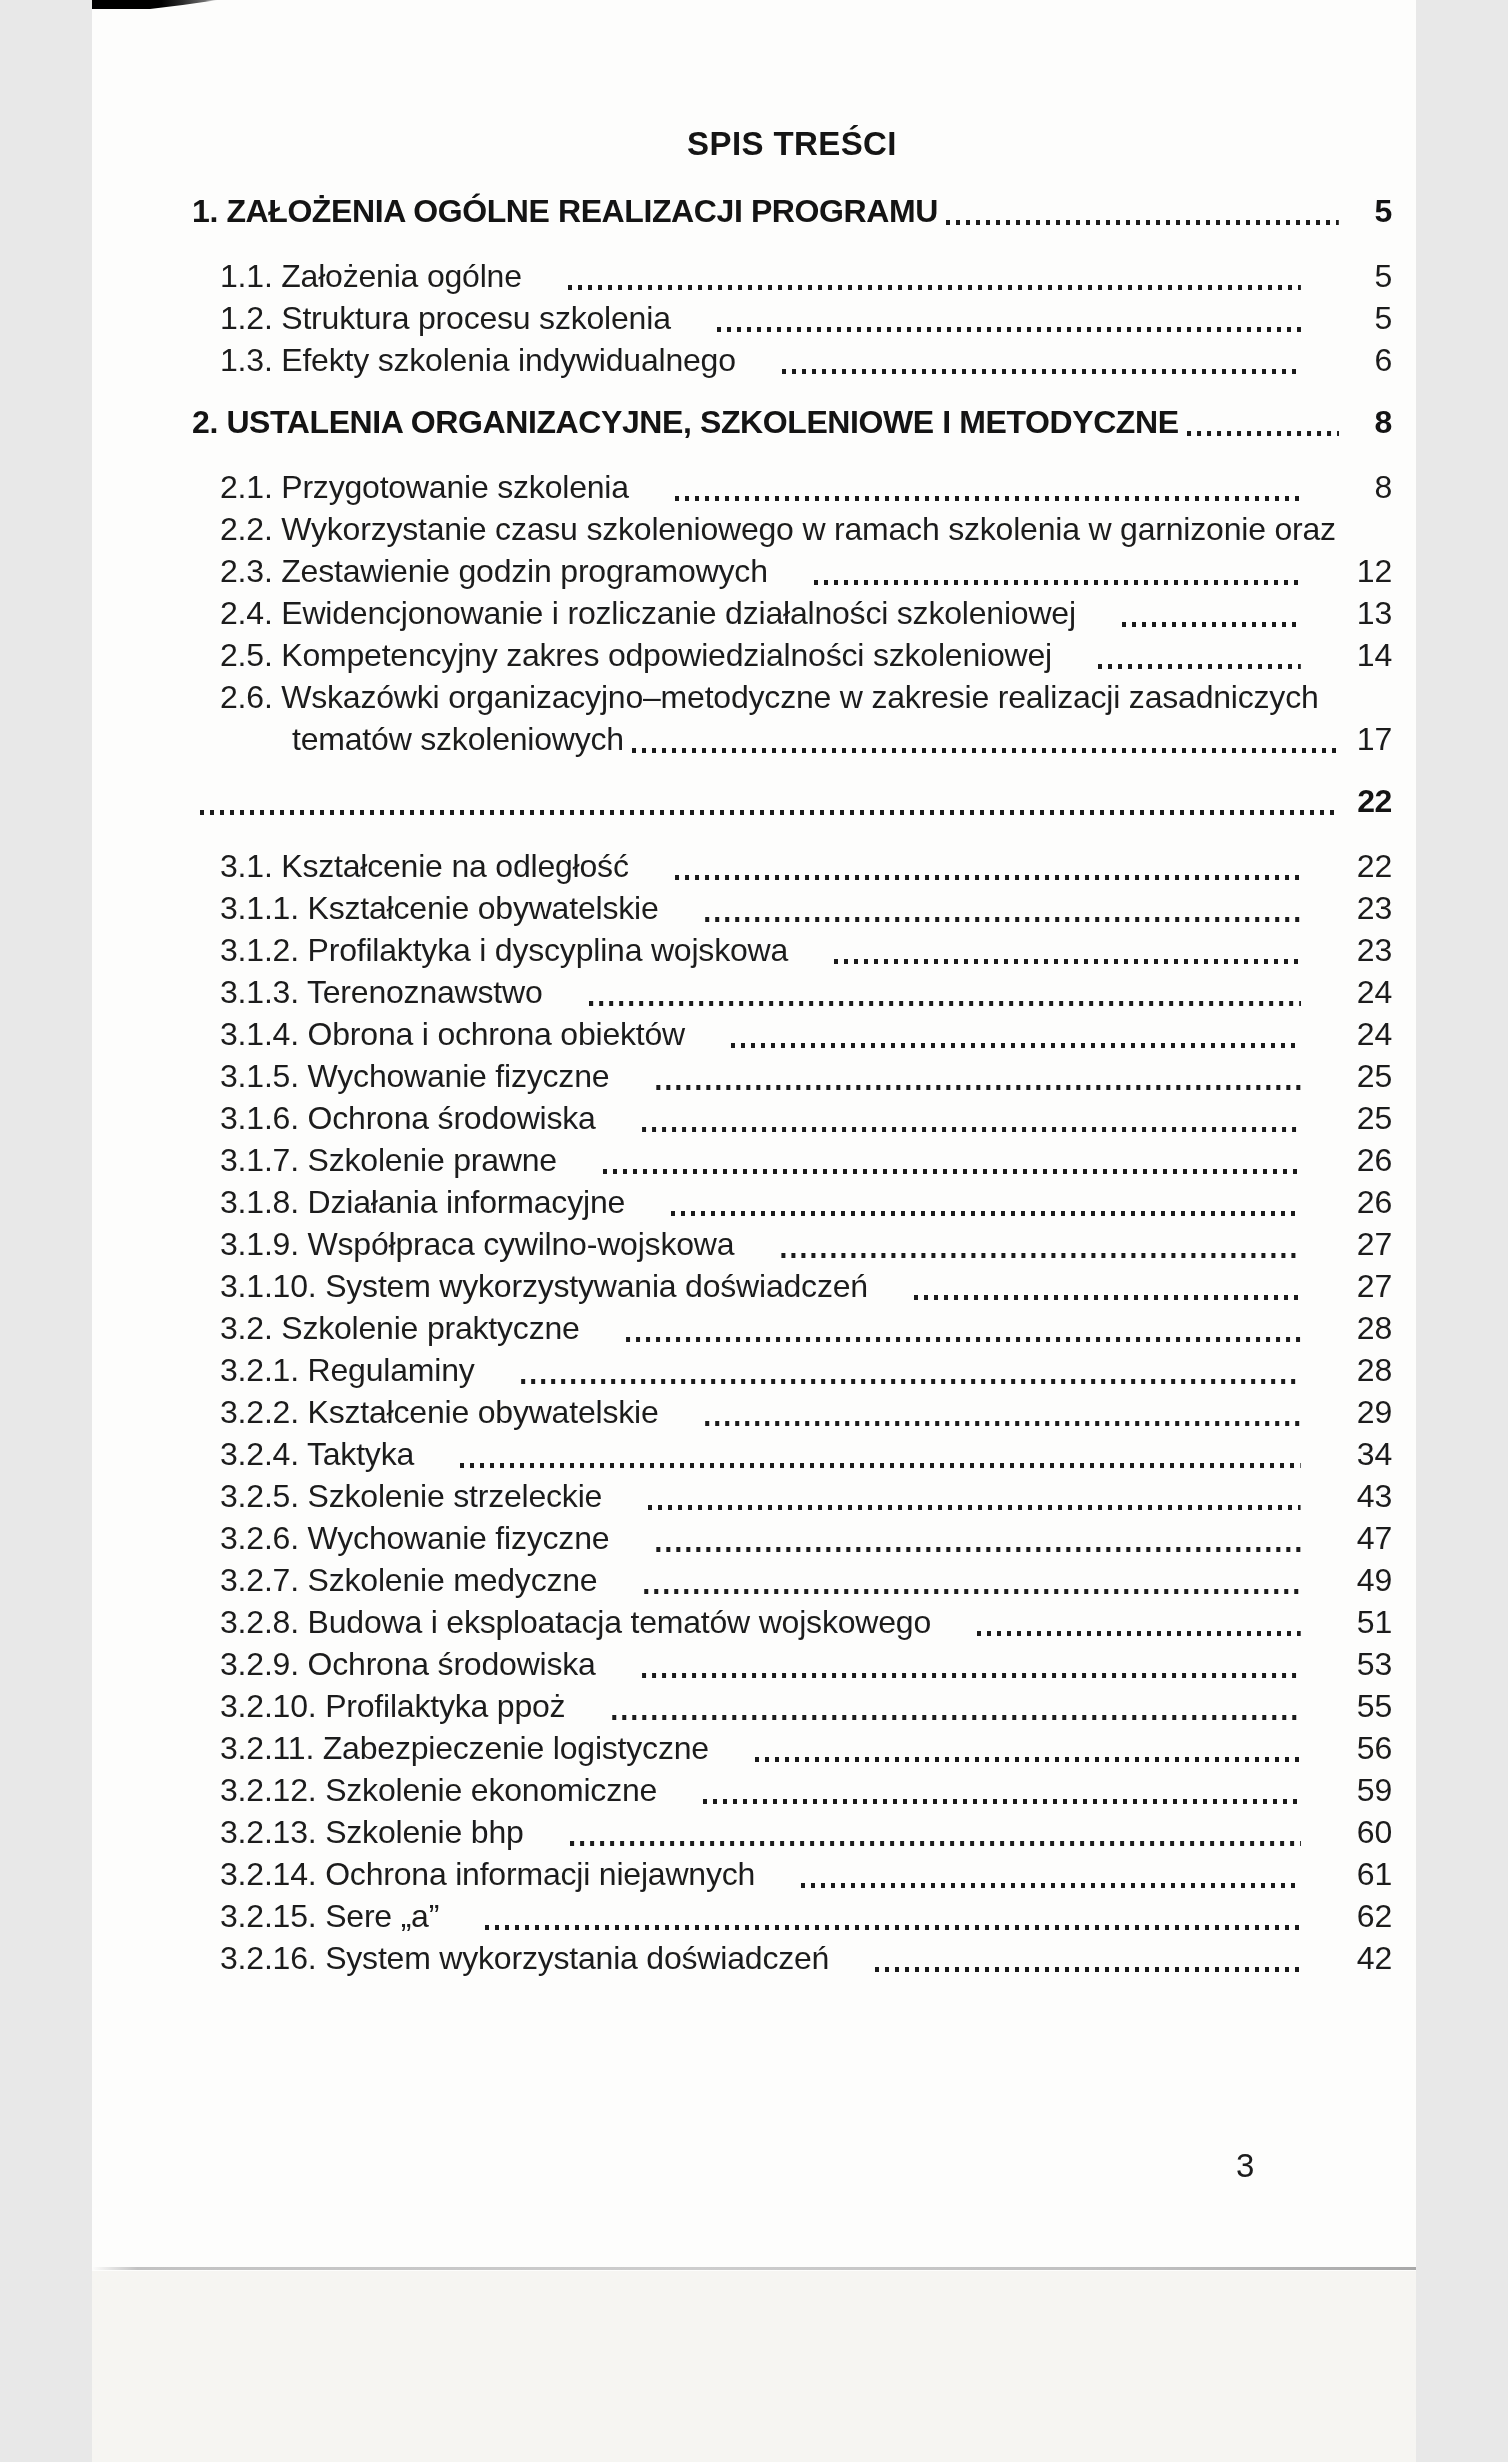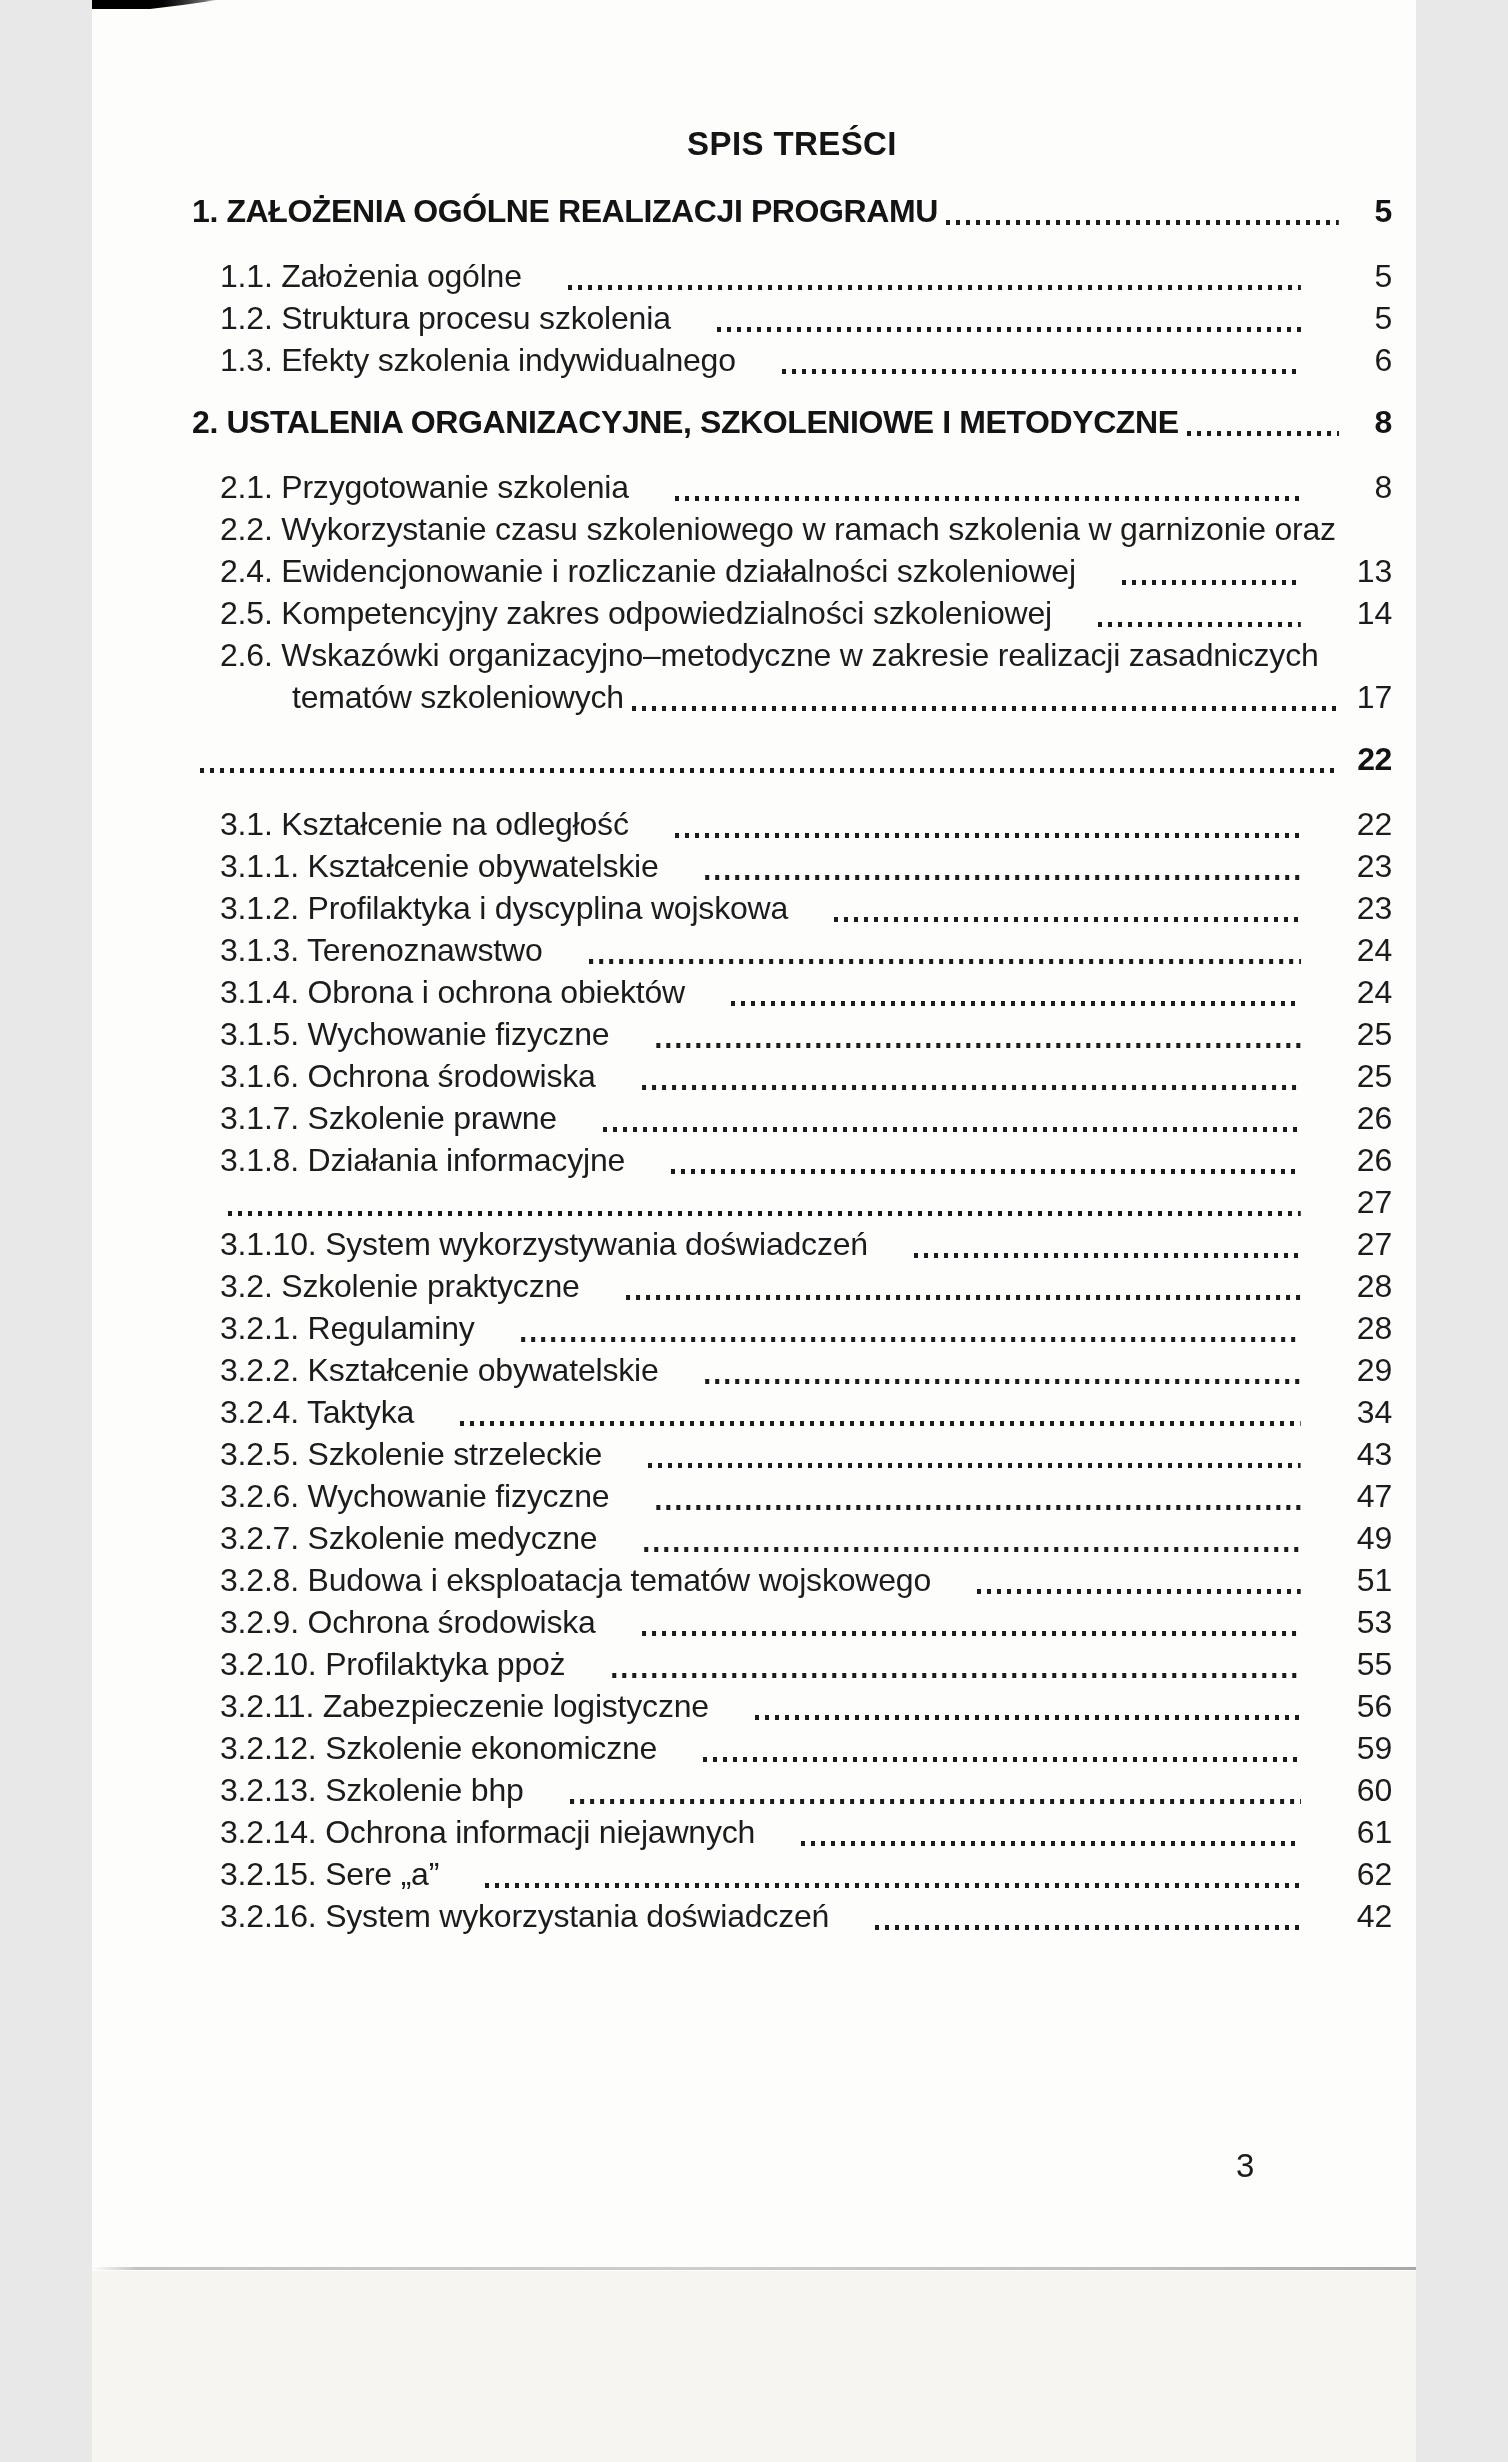--- a/index.html
+++ b/index.html
@@ -114,20 +114,25 @@
         <div class="row item">
     <span class="text">2.1. Przygotowanie szkolenia</span>
     <span class="dots"></span>
     <span class="pg">8</span>
   </div>
         <div class="row item">
     <span class="text">2.2. Wykorzystanie czasu szkoleniowego w ramach szkolenia w garnizonie oraz</span>
 
   </div>
         <div class="row item">
+    <span class="text">2.3. Zestawienie godzin programowych</span>
+    <span class="dots"></span>
+    <span class="pg">12</span>
+  </div>
+        <div class="row item">
     <span class="text">2.4. Ewidencjonowanie i rozliczanie działalności szkoleniowej</span>
     <span class="dots"></span>
     <span class="pg">13</span>
   </div>
         <div class="row item">
     <span class="text">2.5. Kompetencyjny zakres odpowiedzialności szkoleniowej</span>
     <span class="dots"></span>
     <span class="pg">14</span>
   </div>
         <div class="row item">
@@ -182,20 +187,21 @@
     <span class="text">3.1.7. Szkolenie prawne</span>
     <span class="dots"></span>
     <span class="pg">26</span>
   </div>
         <div class="row item">
     <span class="text">3.1.8. Działania informacyjne</span>
     <span class="dots"></span>
     <span class="pg">26</span>
   </div>
         <div class="row item">
+    <span class="text">3.1.9. Współpraca cywilno-wojskowa</span>
     <span class="dots"></span>
     <span class="pg">27</span>
   </div>
         <div class="row item">
     <span class="text">3.1.10. System wykorzystywania doświadczeń</span>
     <span class="dots"></span>
     <span class="pg">27</span>
   </div>
         <div class="row item">
     <span class="text">3.2. Szkolenie praktyczne</span>

